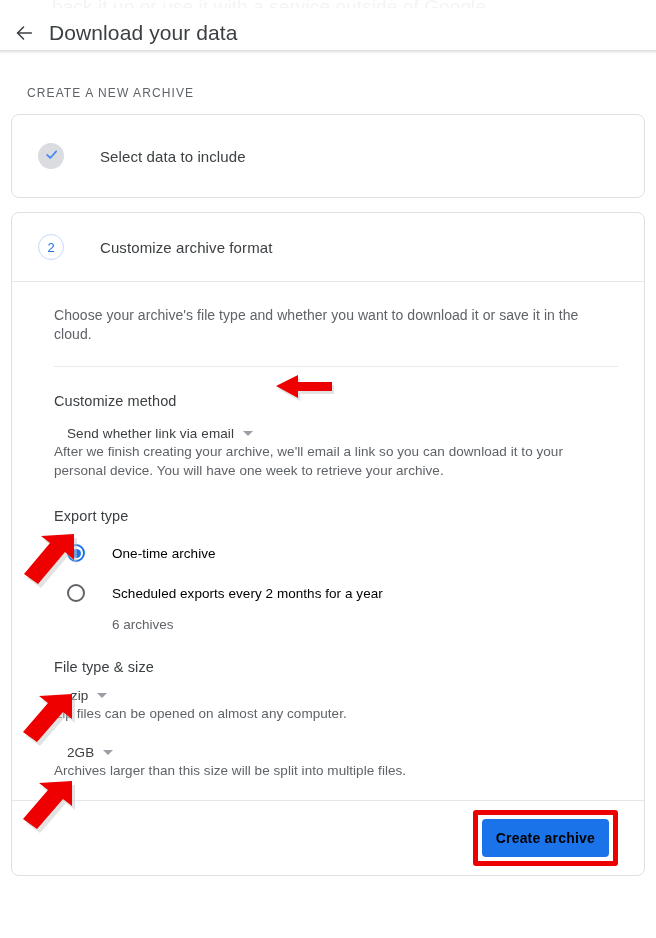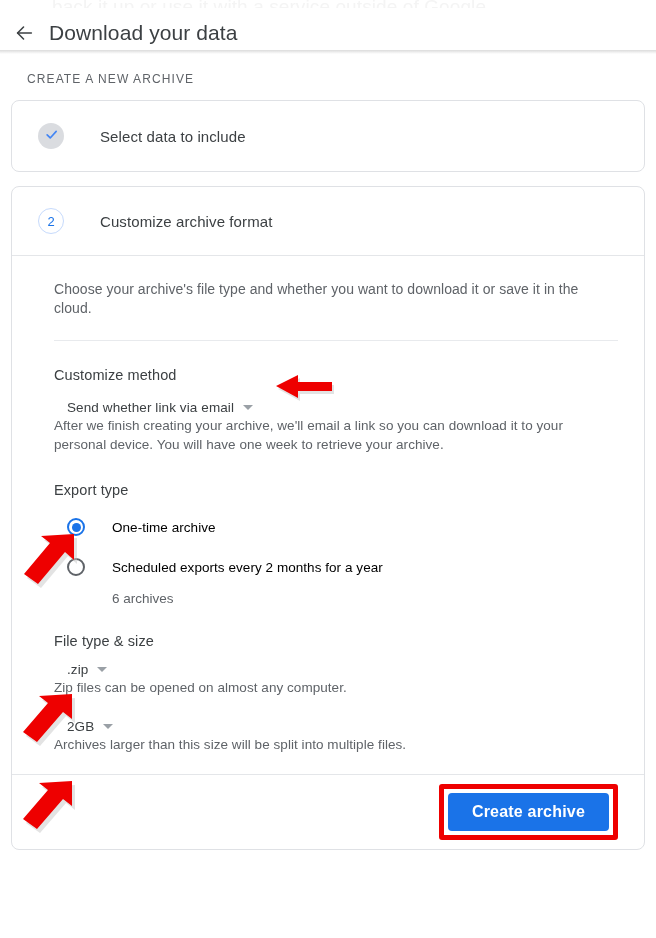--- a/index.html
+++ b/index.html
@@ -34,35 +34,35 @@
     display: flex; align-items: center; justify-content: center;
     border-radius: 50%; cursor: pointer;
   }
   .back-btn svg { display: block; }
   .page-title {
     font-size: 21px; color: #3c4043; margin-left: 8px;
     font-weight: 400; letter-spacing: .1px;
   }
 
   
-  .content { position: absolute; left: 0; top: 54px; width: 656px; }
+  .content { position: absolute; left: 0; top: 68px; width: 656px; }
 
   .section-label {
     margin: 18px 0 0 27px;
     font-size: 12px; letter-spacing: 1.1px;
     color: #5f6368; font-weight: 500;
   }
 
   .card {
     margin: 14px 11px 0 11px;
     background: #fff;
     border: 1px solid #dfe1e5;
     border-radius: 8px;
   }
-  .card.step1 { height: 72px; display: flex; align-items: center; }
+  .card.step1 { height: 84px; display: flex; align-items: center; }
   .card.step2 { margin-top: 14px; }
 
   .step-head {
     height: 68px; display: flex; align-items: center;
     padding-left: 26px;
   }
   .step-badge {
     width: 26px; height: 26px; border-radius: 50%;
     display: flex; align-items: center; justify-content: center;
     flex: none;
@@ -129,23 +129,23 @@
   .sub-note {
     margin: 15px 0 0 58px; font-size: 13.5px; color: #5f6368;
   }
 
   
   .footer {
     height: 74px; display: flex; align-items: center; justify-content: flex-end;
     padding-right: 26px;
   }
   .primary-btn {
-    background: #1a73e8; color: #ffffff; border: none; border-radius: 4px;
-    font-size: 16px; font-weight: 700; font-family: "Liberation Sans", sans-serif;
-    padding: 0 24px; height: 38px; cursor: pointer; letter-spacing: .2px;
+    background: #1a73e8; color: #000000; border: none; border-radius: 4px;
+    font-size: 14px; font-weight: 700; font-family: "Liberation Sans", sans-serif;
+    padding: 0 14px; height: 38px; cursor: pointer; letter-spacing: .2px;
     display: flex; align-items: center; justify-content: center;
   }
   .btn-highlight {
     border: 5px solid #ee0000; border-radius: 3px; padding: 4px;
     background: #fff;
   }
 
   
   .arrow { position: absolute; pointer-events: none; z-index: 40; }
 </style>

